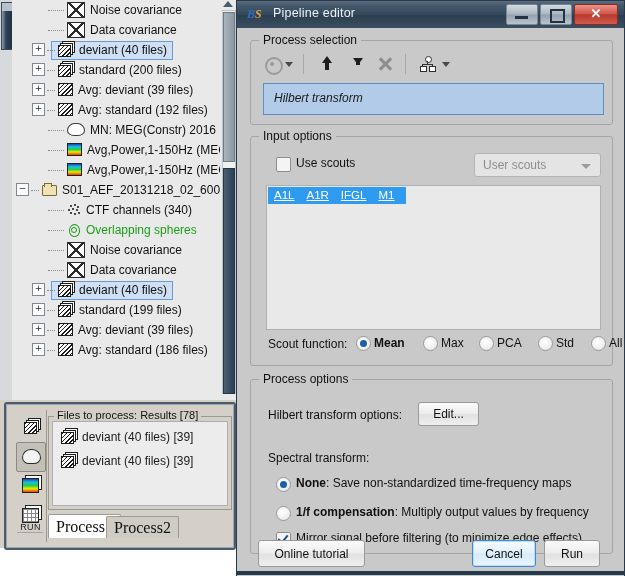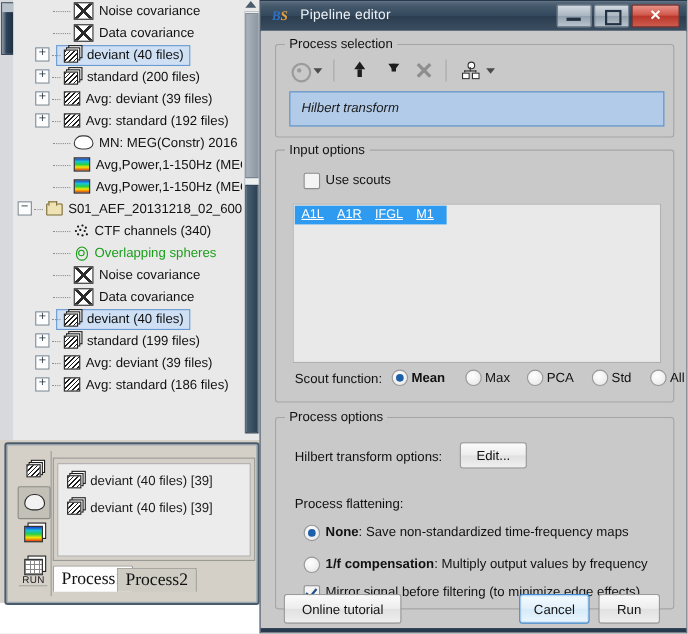--- a/index.html
+++ b/index.html
@@ -220,20 +220,21 @@
         </div>
         <div class="tbtn" style="top:92px;">
           <span style="position:absolute;left:5px;top:5px;width:15px;height:13px;border:1px solid #222;background:#fff;background-image:repeating-linear-gradient(to right,#888 0 1px,transparent 1px 4px),repeating-linear-gradient(to bottom,#888 0 1px,transparent 1px 4px);box-shadow:3px -3px 0 -1px #fff,3px -3px 0 0 #222;"></span>
         </div>
         <div class="tsep" style="top:122px;"></div>
         <div class="trun">RUN</div>
       </div>
 
       <div class="files-group">
         <div class="files-border"></div>
+        <div class="files-legend">Files to process: Results [78]</div>
         <div class="files-list" id="files-list">
             <div class="file-row" style="top: 6px;"><span class="ico ico-stack"></span><span>deviant (40 files) [39]</span></div>
             <div class="file-row" style="top: 30px;"><span class="ico ico-stack"></span><span>deviant (40 files) [39]</span></div>
           </div>
       </div>
 
       <div class="tabs" id="process-tabs">
           <div class="tab active" style="left: 0px;">Process1</div>
           <div class="tab" style="left: 58px;">Process2</div>
         </div>
@@ -296,20 +297,24 @@
         <div class="txt">Hilbert transform</div>
       </div>
     </div>
 
     <div class="group" style="left:13px;top:108px;width:361px;height:228px;">
       <div class="legend">Input options</div>
 
       <div class="chk" style="left:25px;top:20px;"></div>
       <div class="lbl" style="left:45px;top:19px;">Use scouts</div>
 
+      <div class="combo" style="left:223px;top:16px;width:125px;height:22px;">
+        <div class="cv">User scouts</div>
+        <div class="ca"></div>
+      </div>
 
       <div class="listbox" style="left:15px;top:48px;width:333px;height:143px;">
         <div class="lb-sel" id="scouts-sel" style="width: 138px;"><span>A1L</span><span>A1R</span><span>IFGL</span><span>M1</span></div>
       </div>
 
       <div class="lbl" style="left:17px;top:200px;">Scout function:</div>
       <div id="scout-func-radios">
           <div class="radio on" style="left: 105px; top: 199px;"></div>
           <div class="lbl" style="left: 123px; top: 199px; font-weight: bold;">Mean</div>
           <div class="radio" style="left: 172px; top: 199px;"></div>
@@ -324,21 +329,21 @@
     </div>
 
     <div class="group" style="left:13px;top:351px;width:361px;height:173px;">
       <div class="legend">Process options</div>
 
       <div class="lbl" style="left:17px;top:28px;">Hilbert transform options:</div>
       <div class="btn" style="left:167px;top:22px;width:59px;height:22px;">
         <span class="t">Edit...</span>
       </div>
 
-      <div class="lbl" style="left:17px;top:71px;">Process flattening:</div>
+      <div class="lbl" style="left:17px;top:71px;">Spectral transform:</div>
 
       <div class="radio on" style="left:25px;top:97px;"></div>
       <div class="lbl" style="left:45px;top:96px;">
         <b>None</b><span>: Save non-standardized time-frequency maps</span>
       </div>
 
       <div class="radio" style="left:25px;top:126px;"></div>
       <div class="lbl" style="left:45px;top:125px;">
         <b>1/f compensation</b><span>: Multiply output values by frequency</span>
       </div>

